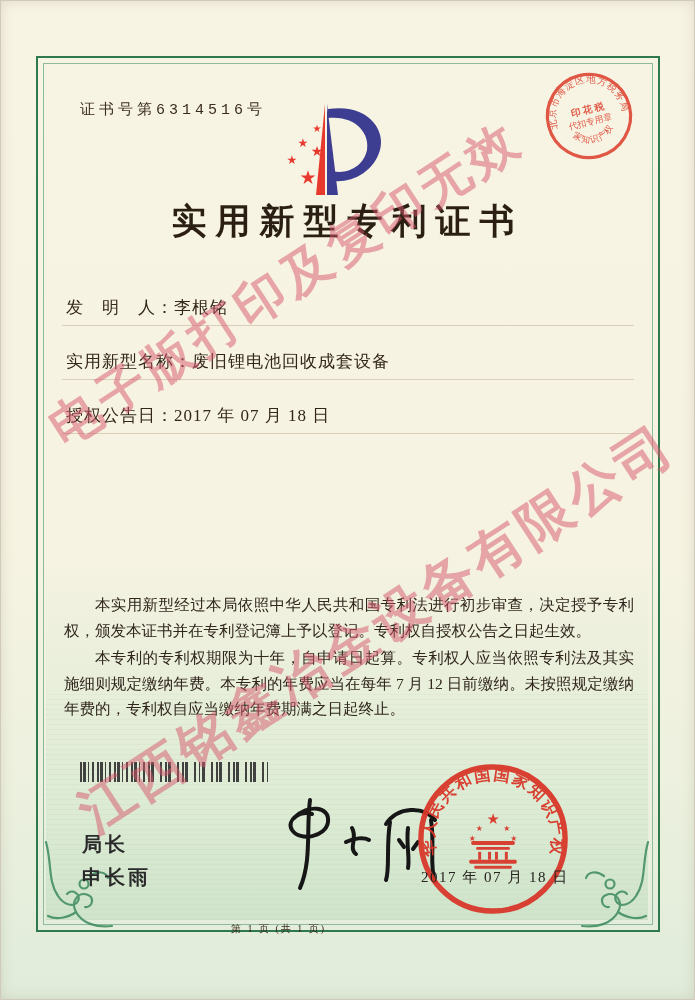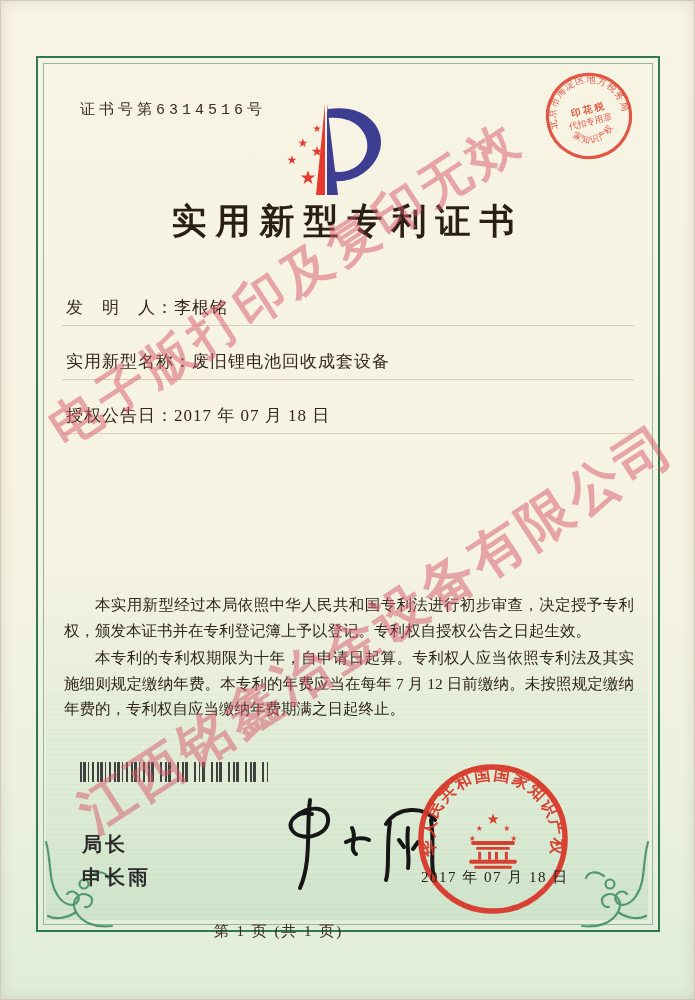--- a/index.html
+++ b/index.html
@@ -36,21 +36,21 @@
   .barcode{position:absolute;left:80px;top:762px;width:190px;height:20px;opacity:.88;
     background:repeating-linear-gradient(90deg,
       #2b2b2b 0px,#2b2b2b 1.5px,transparent 1.5px,transparent 3px,
       #2b2b2b 3px,#2b2b2b 6px,transparent 6px,transparent 7.5px,
       #2b2b2b 7.5px,#2b2b2b 8.5px,transparent 8.5px,transparent 12px,
       #2b2b2b 12px,#2b2b2b 14px,transparent 14px,transparent 17px);}
   .signer{position:absolute;left:82px;top:828px;font-family:"Liberation Sans","DejaVu Sans",sans-serif;
     font-size:20px;font-weight:700;color:#2a2a2a;letter-spacing:3px;line-height:33px;}
   .signature{position:absolute;left:248px;top:790px;width:210px;height:108px;}
   .footer{position:absolute;left:0;top:922px;width:557px;text-align:center;
-    font-size:15px;letter-spacing:2px;color:#3a2c1e;}
+    font-size:10px;letter-spacing:2px;color:#3a2c1e;}
   
   .wm{position:absolute;white-space:nowrap;font-weight:700;color:rgba(214,86,108,.5);
     transform-origin:0 50%;pointer-events:none;z-index:6;}
   .wm1{left:55px;top:400px;font-size:50px;letter-spacing:5px;transform:rotate(-33deg);}
   .wm2{left:85px;top:782px;font-size:54px;letter-spacing:4px;transform:rotate(-33deg);}
   
   .tax-seal{position:absolute;left:541px;top:68px;width:96px;height:96px;transform:rotate(-14deg);z-index:7;opacity:.92;}
   .office-seal{position:absolute;left:414px;top:760px;width:158px;height:158px;z-index:7;opacity:.95;}
   .office-date{position:absolute;left:421px;top:868px;font-size:15px;letter-spacing:1.5px;
     color:#25221f;z-index:9;font-weight:500;}

